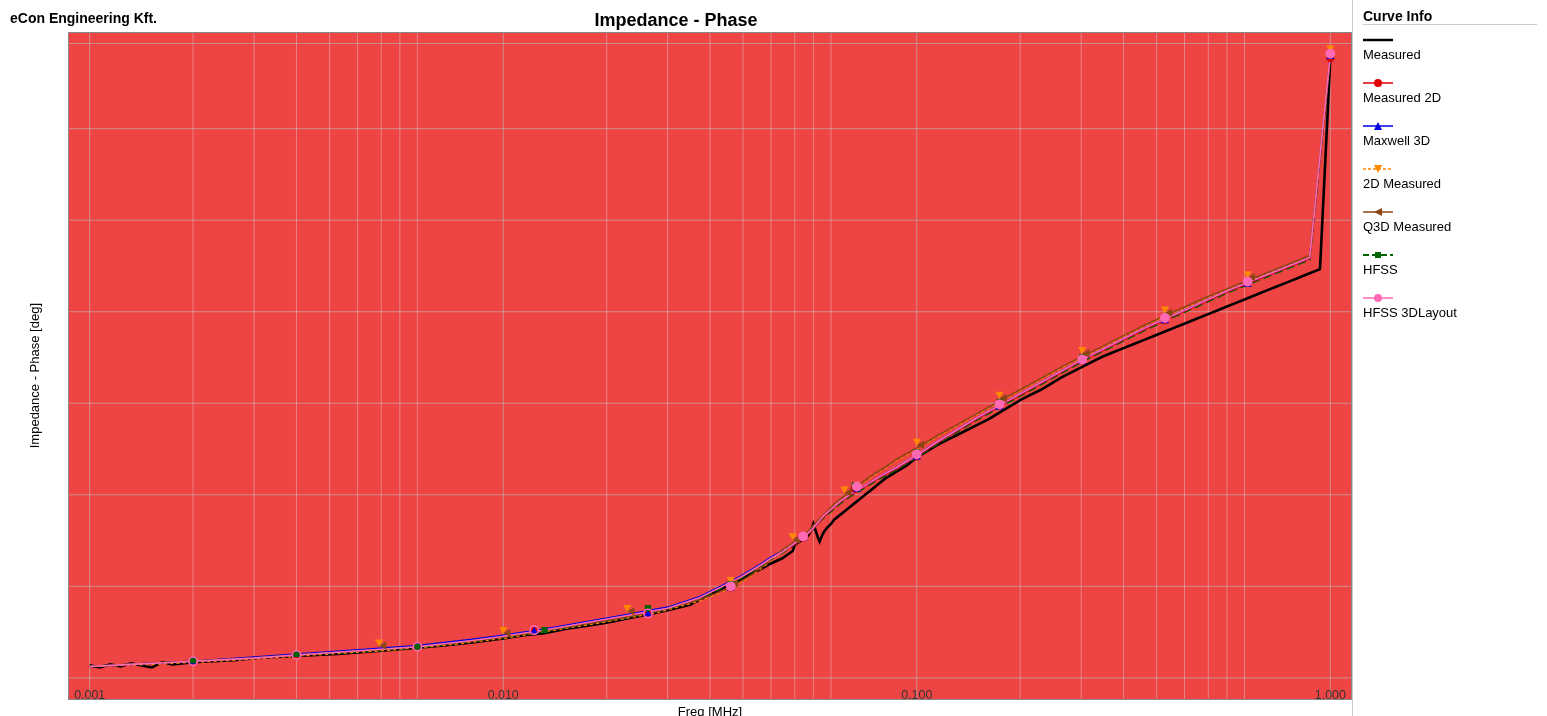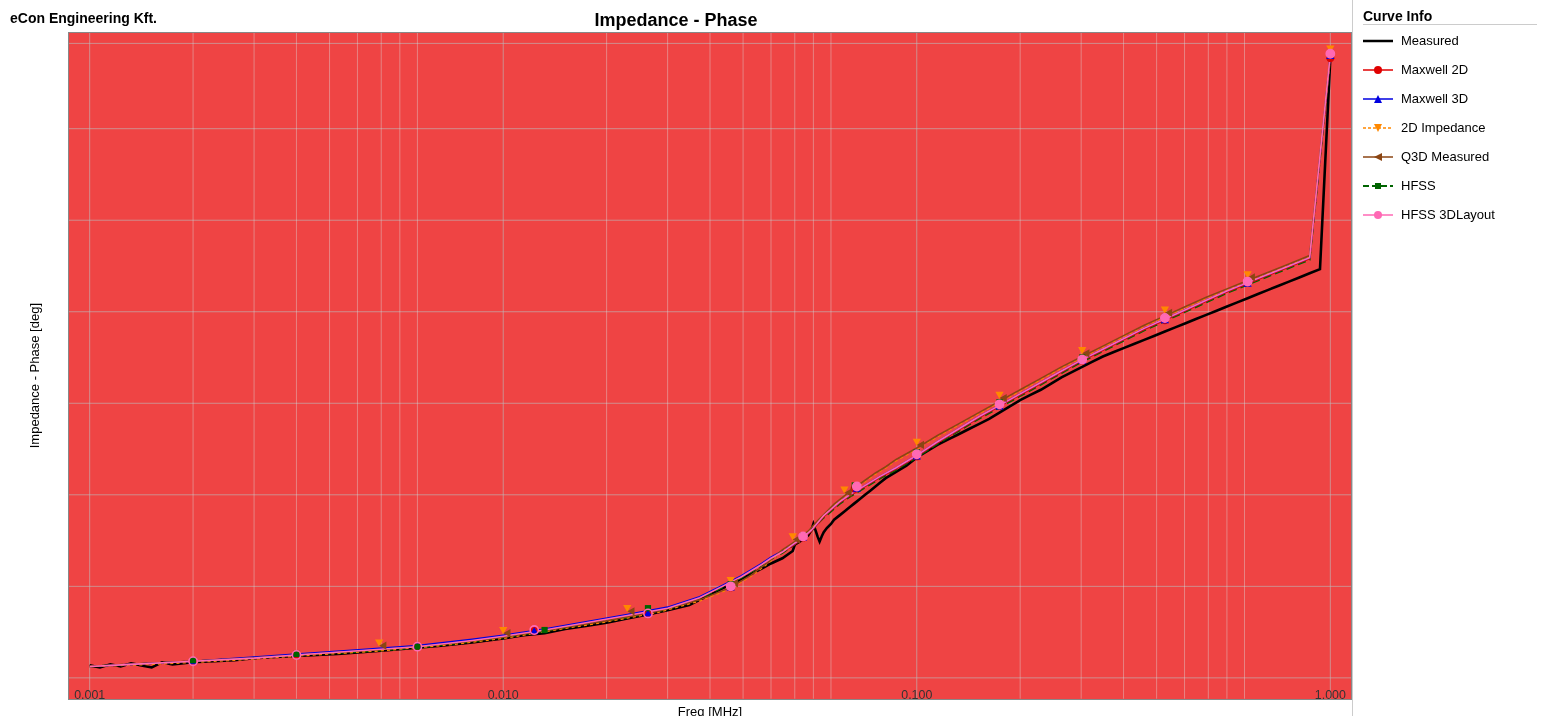--- a/index.html
+++ b/index.html
@@ -43,22 +43,23 @@
       background: #fff;
     }
     #legend-title {
       font-size: 14px;
       font-weight: bold;
       border-bottom: 1px solid #ccc;
       margin-bottom: 8px;
     }
     .legend-item {
       display: flex;
-      align-items: flex-end;
+      align-items: flex-start;
       margin-bottom: 14px;
+      flex-direction: column;
     }
     .legend-line {
       width: 30px;
       height: 14px;
       display: flex;
       align-items: center;
       justify-content: center;
       margin-right: 8px;
       flex-shrink: 0;
     }
@@ -347,41 +348,41 @@
     <span class="legend-label">Measured</span>
   </div>
 
   <div class="legend-item">
     <div class="legend-line">
       <svg width="30" height="14">
         <line x1="0" y1="7" x2="30" y2="7" stroke="#e00000" stroke-width="1.5"></line>
         <circle cx="15" cy="7" r="4" fill="#e00000"></circle>
       </svg>
     </div>
-    <span class="legend-label">Maxwell 2D</span>
+    <span class="legend-label">Measured 2D</span>
   </div>
 
   <div class="legend-item">
     <div class="legend-line">
       <svg width="30" height="14">
         <line x1="0" y1="7" x2="30" y2="7" stroke="#0000e0" stroke-width="1.5"></line>
         <polygon points="15,3 11,11 19,11" fill="#0000e0"></polygon>
       </svg>
     </div>
     <span class="legend-label">Maxwell 3D</span>
   </div>
 
   <div class="legend-item">
     <div class="legend-line">
       <svg width="30" height="14">
         <line x1="0" y1="7" x2="30" y2="7" stroke="#ff8800" stroke-width="1.5" stroke-dasharray="3,2"></line>
         <polygon points="15,11 11,3 19,3" fill="#ff8800"></polygon>
       </svg>
     </div>
-    <span class="legend-label">2D Impedance</span>
+    <span class="legend-label">2D Measured</span>
   </div>
 
   <div class="legend-item">
     <div class="legend-line">
       <svg width="30" height="14">
         <line x1="0" y1="7" x2="30" y2="7" stroke="#8B4513" stroke-width="1.5"></line>
         <polygon points="11,7 19,3 19,11" fill="#8B4513"></polygon>
       </svg>
     </div>
     <span class="legend-label">Q3D Measured</span>

